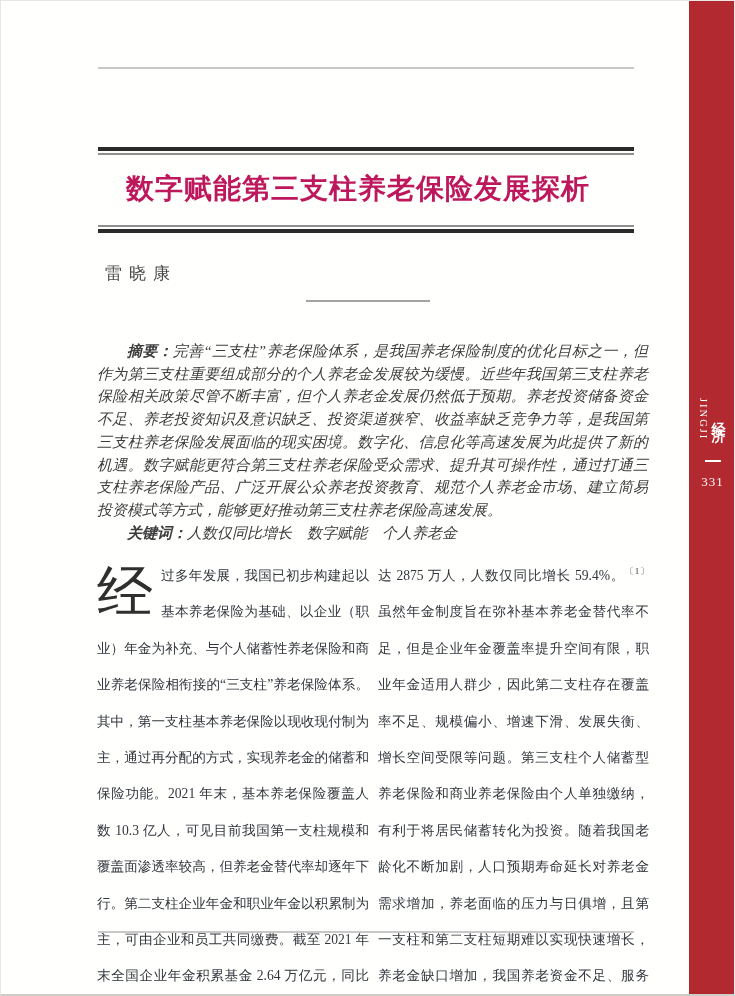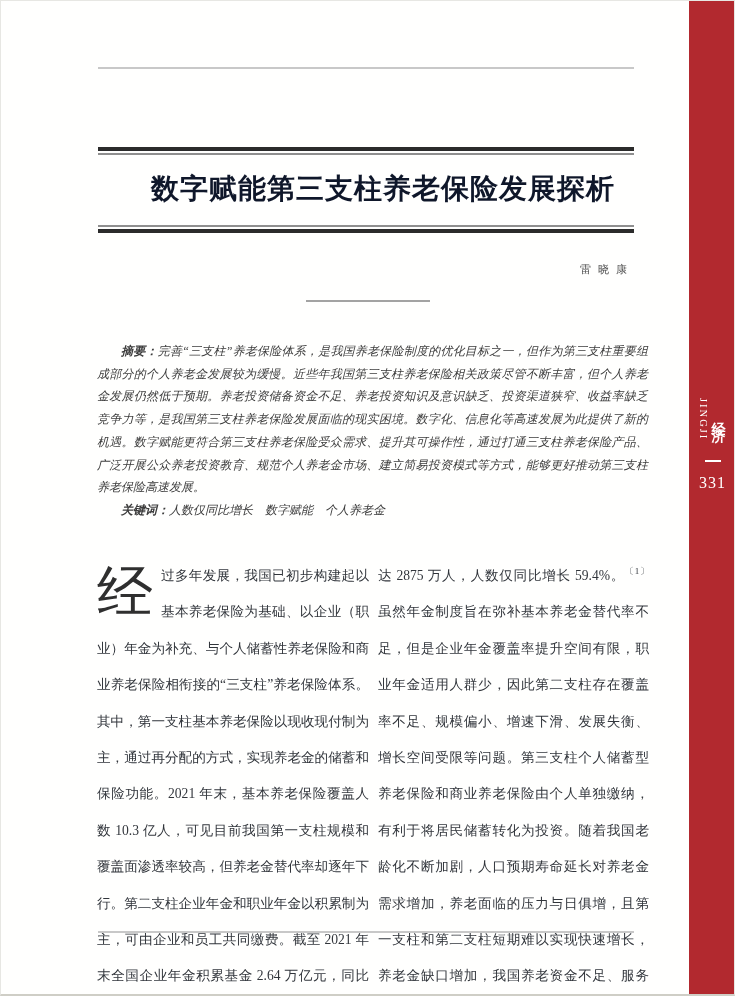--- a/index.html
+++ b/index.html
@@ -19,37 +19,37 @@
 
   
   .title-rule { position:absolute; left:97px; width:536px; }
   .title-rule .thick { height:4px; background:#2b2b2b; }
   .title-rule .thin  { height:2px; background:#8f8f8f; }
   .title-rule .gap   { height:2px; }
   .title-rule-top { top:146px; }
   .title-rule-bottom { top:224px; }
 
   .title {
-    position:absolute; left:114px; top:171px; width:536px; margin:0;
+    position:absolute; left:89px; top:171px; width:536px; margin:0;
     text-align:center; font-family:"Liberation Sans","DejaVu Sans",sans-serif;
     font-weight:bold; font-size:28px; line-height:34px;
-    letter-spacing:1px; color:#0f172a;
+    letter-spacing:1px; color:#be185d;
   }
   .author {
     position:absolute; left:97px; top:261px; width:536px;
-    text-align:right; font-size:11px; letter-spacing:7px;
+    text-align:left; font-size:17px; letter-spacing:7px;
     text-indent:7px; color:#4c4c4c;
   }
   .author-line {
     position:absolute; left:305px; top:299px; width:124px; height:2px; background:#a3a3a3;
   }
 
   .abstract {
     position:absolute; left:96px; top:339px; width:551px;
-    font-size:12px; line-height:22.7px; color:#3c3c3c;
+    font-size:15px; line-height:22.7px; color:#3c3c3c;
     text-align:justify; text-justify:inter-ideograph;
     font-style:italic;
   }
   .abstract p { margin:0; text-indent:2em; }
   .abstract .label { font-weight:bold; }
 
   .body-col {
     position:absolute; top:557px;
     font-size:13.6px; line-height:36.4px; color:#31353b;
     text-align:justify; text-justify:inter-ideograph;
@@ -78,21 +78,21 @@
   }
   .sidebar-vertical .cn {
     font-weight:bold; font-size:14px; letter-spacing:5px;
     font-family:"Liberation Serif","DejaVu Serif",serif;
   }
   .sidebar-vertical .py {
     font-size:10.5px; letter-spacing:2px; margin-top:7px;
     font-family:"Liberation Serif","DejaVu Serif",serif;
   }
   .sidebar-divider { width:16px; height:2px; background:#ffffff; margin:20px 0 12px; }
-  .sidebar-pagenum { font-size:16px; letter-spacing:1px; }
+  .sidebar-pagenum { font-size:13px; letter-spacing:1px; }
 </style>
 </head>
 <body>
 
 <div class="page">
 
   <div class="top-rule"></div>
 
   <div class="title-rule title-rule-top">
     <div class="thick"></div>

